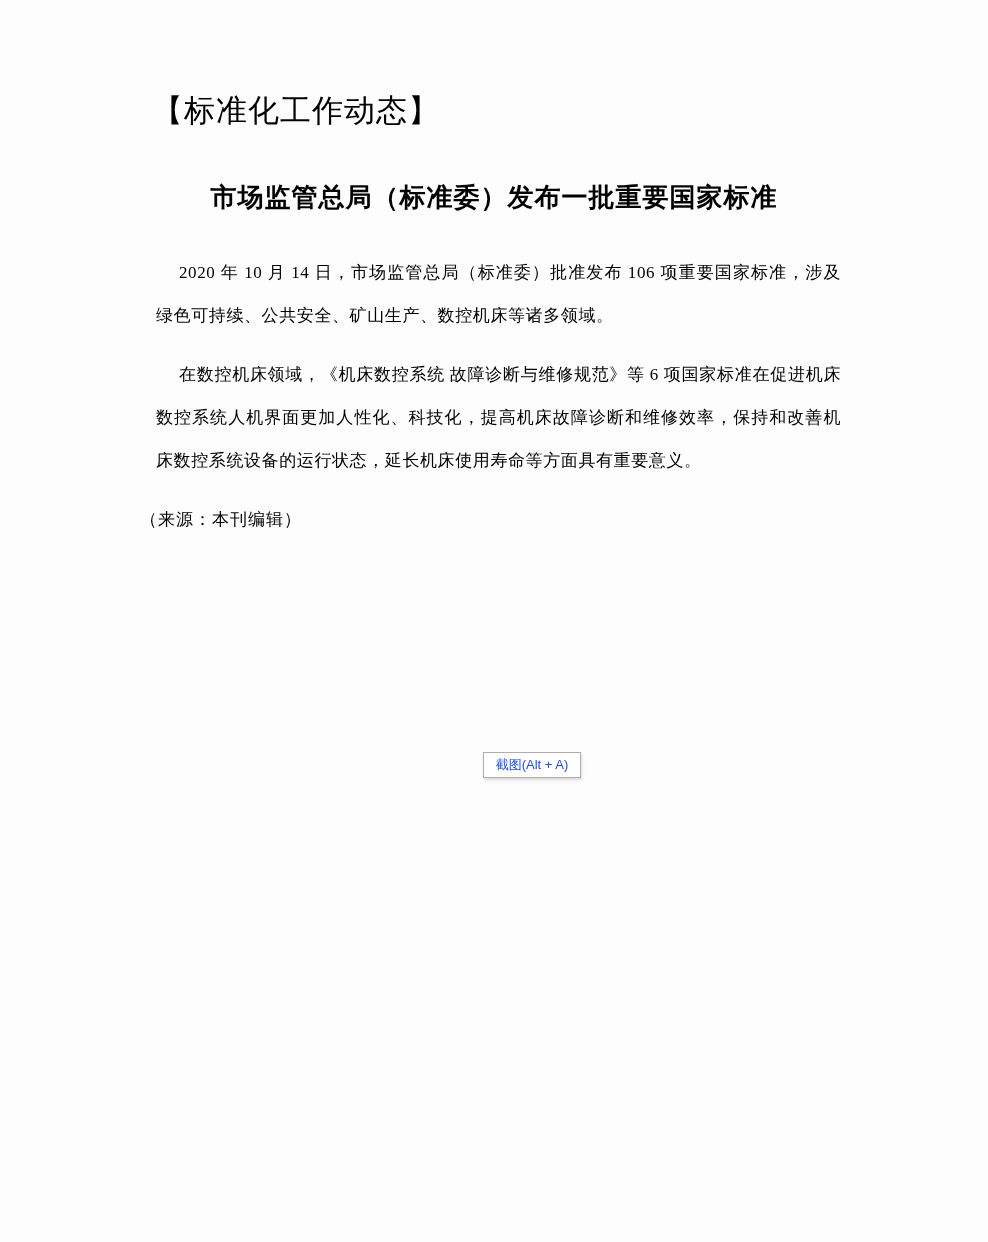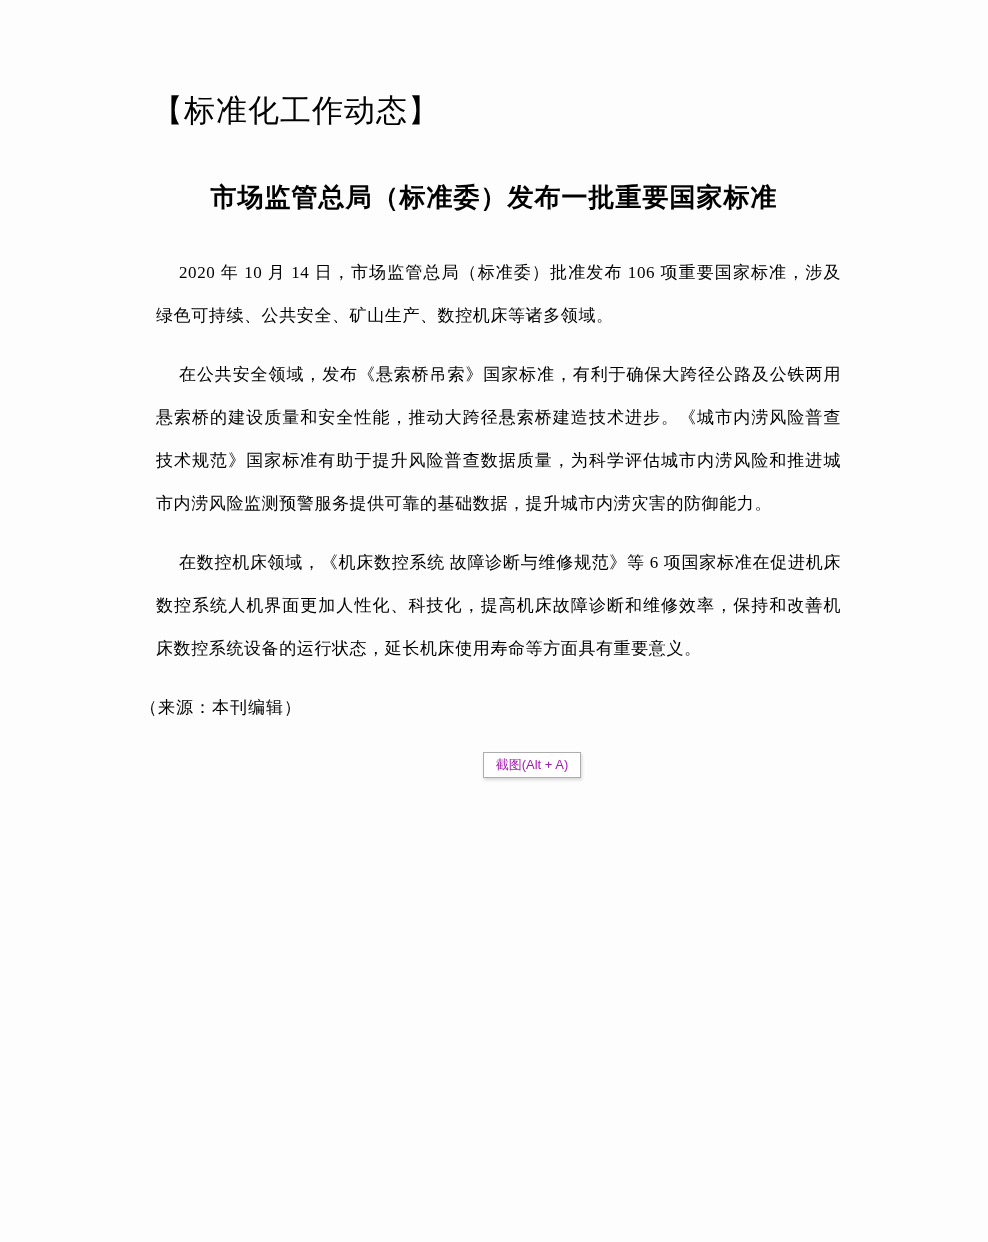--- a/index.html
+++ b/index.html
@@ -67,38 +67,37 @@
     top: 752px;
     width: 96px;
     height: 24px;
     line-height: 24px;
     text-align: center;
     background: rgba(255, 255, 255, 0.8);
     border: 1px solid #adadad;
     box-shadow: 1px 2px 3px rgba(0, 0, 0, 0.15);
     font-family: "Liberation Sans", "DejaVu Sans", sans-serif;
     font-size: 13px;
-    color: #a21caf;
+    color: #1d4ed8;
     white-space: nowrap;
     overflow: hidden;
   }
 </style>
 </head>
 <body>
 
 <div class="page">
 
   <div class="section-header">【标准化工作动态】</div>
 
   <div class="article-title">市场监管总局（标准委）发布一批重要国家标准</div>
 
   <div class="article-body">
 
     <p class="para">2020 年 10 月 14 日，市场监管总局（标准委）批准发布 106 项重要国家标准，涉及绿色可持续、公共安全、矿山生产、数控机床等诸多领域。</p>
-      <p class="para">在公共安全领域，发布《悬索桥吊索》国家标准，有利于确保大跨径公路及公铁两用悬索桥的建设质量和安全性能，推动大跨径悬索桥建造技术进步。《城市内涝风险普查技术规范》国家标准有助于提升风险普查数据质量，为科学评估城市内涝风险和推进城市内涝风险监测预警服务提供可靠的基础数据，提升城市内涝灾害的防御能力。</p>
       <p class="para">在数控机床领域，《机床数控系统 故障诊断与维修规范》等 6 项国家标准在促进机床数控系统人机界面更加人性化、科技化，提高机床故障诊断和维修效率，保持和改善机床数控系统设备的运行状态，延长机床使用寿命等方面具有重要意义。</p>
       <p class="source-line">（来源：本刊编辑）</p>
   </div>
 
   <div class="tooltip">
     <span>截图(Alt + A)</span>
   </div>
 
 </div>
 

